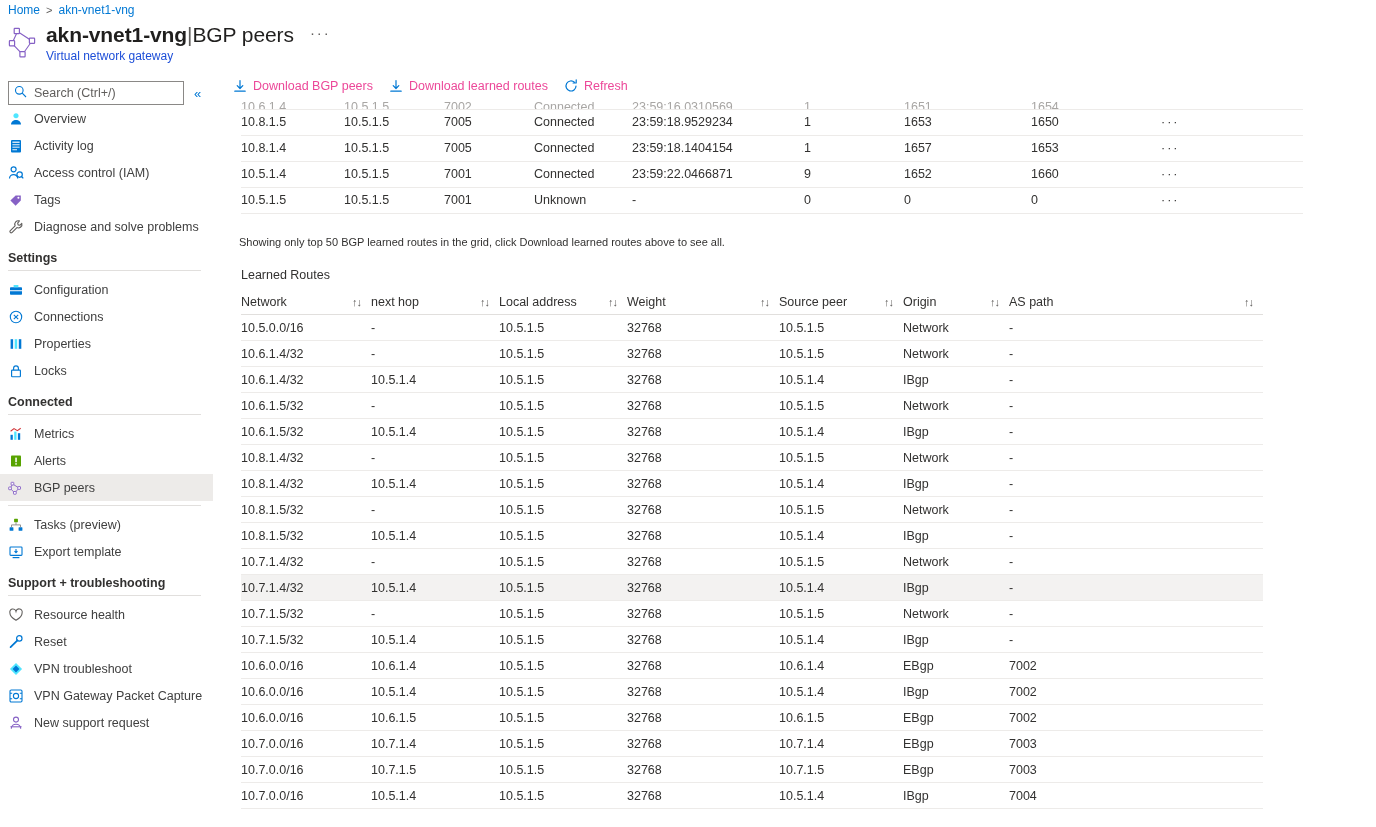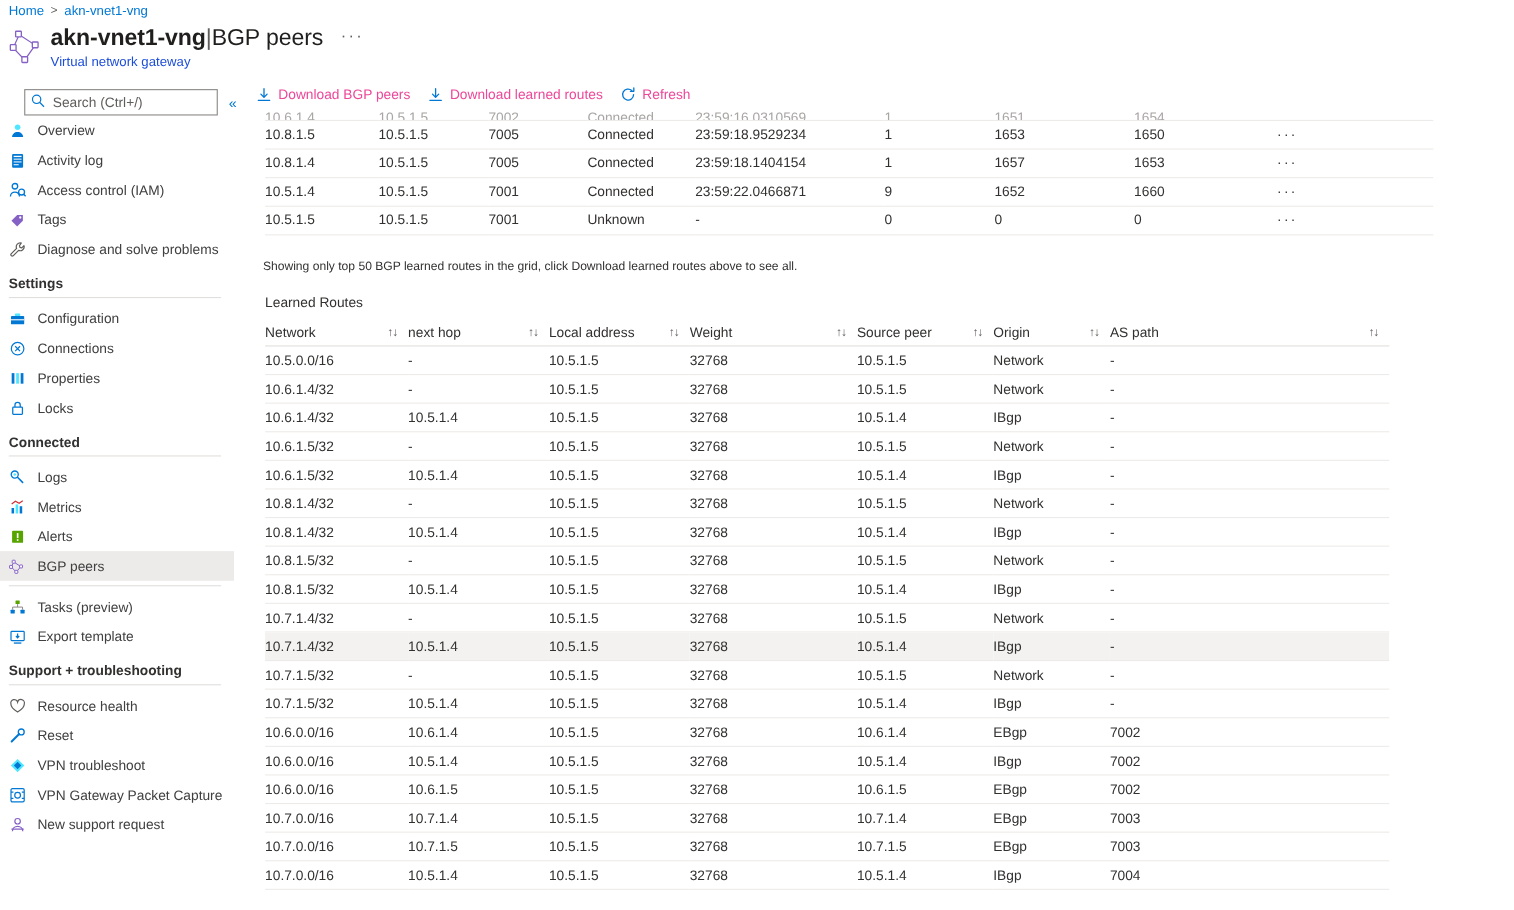--- a/index.html
+++ b/index.html
@@ -40,21 +40,21 @@
   #title-ellipsis {
     display: inline-block; vertical-align: middle;
     margin-left: 16px; color: #605e5c;
     font-size: 15px; letter-spacing: 2px; cursor: pointer;
     position: relative; top: -3px;
   }
   #page-subtitle { font-size: 12px; color: #1d4ed8; margin-top: 1px; }
 
   
   #search-row {
-    position: absolute; top: 74px; left: 22px; width: 215px; height: 38px;
+    position: absolute; top: 74px; left: 8px; width: 215px; height: 38px;
     display: flex; align-items: center;
   }
   #search-box {
     width: 176px; height: 24px;
     border: 1px solid #8a8886; background: #fff;
     display: flex; align-items: center; padding: 0 5px;
   }
   #search-box .mag { flex: 0 0 13px; margin-right: 5px; }
   #search-input {
     border: none; outline: none; width: 100%;
@@ -278,30 +278,20 @@
       <span class="ico">
         <svg width="16" height="16" viewBox="0 0 16 16">
           <rect x="3.6" y="7.1" width="8.8" height="6.6" rx="0.7" fill="none" stroke="#0078d4" stroke-width="1.15"></rect>
           <path d="M5.6 7.1V5.2a2.4 2.4 0 0 1 4.8 0v1.9" fill="none" stroke="#0078d4" stroke-width="1.15"></path>
         </svg>
       </span>
       <span>Locks</span>
     </div>
     <div class="nav-group">Connected</div>
     <div class="nav-divider"></div>
-    <div class="nav-item">
-      <span class="ico">
-        <svg width="16" height="16" viewBox="0 0 16 16">
-          <circle cx="5.4" cy="5.4" r="3.2" fill="none" stroke="#0078d4" stroke-width="1.2"></circle>
-          <path d="M7.7 7.7 13 13" stroke="#0078d4" stroke-width="1.4"></path>
-          <circle cx="5.4" cy="5.4" r="1.2" fill="#50e6ff"></circle>
-        </svg>
-      </span>
-      <span>Logs</span>
-    </div>
     <div class="nav-item">
       <span class="ico">
         <svg width="16" height="16" viewBox="0 0 16 16">
           <rect x="2.5" y="8.8" width="2.3" height="5" fill="#0078d4"></rect>
           <rect x="6.2" y="5.6" width="2.3" height="8.2" fill="#50e6ff"></rect>
           <rect x="9.9" y="7.2" width="2.3" height="6.6" fill="#0078d4"></rect>
           <path d="M2.6 5.2 6 2.6l3.4 2 3.3-2.3" fill="none" stroke="#d13438" stroke-width="1.1"></path>
         </svg>
       </span>
       <span>Metrics</span>

